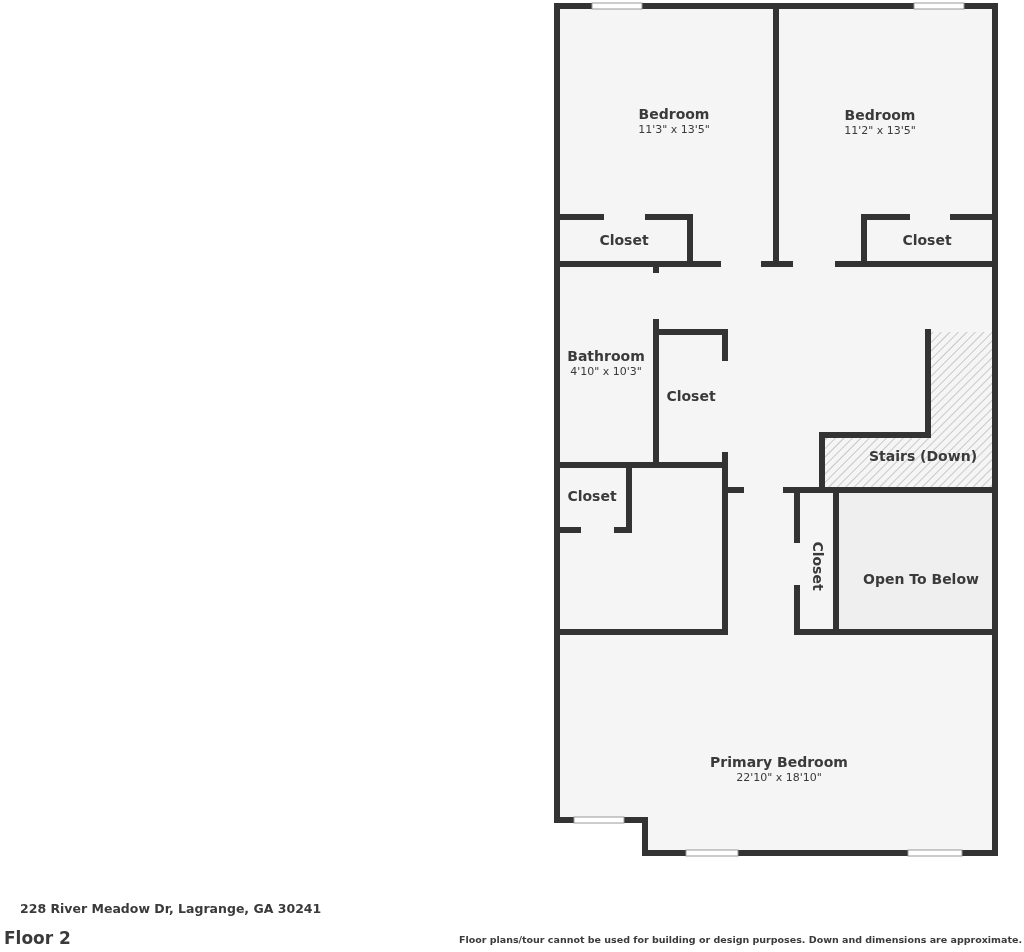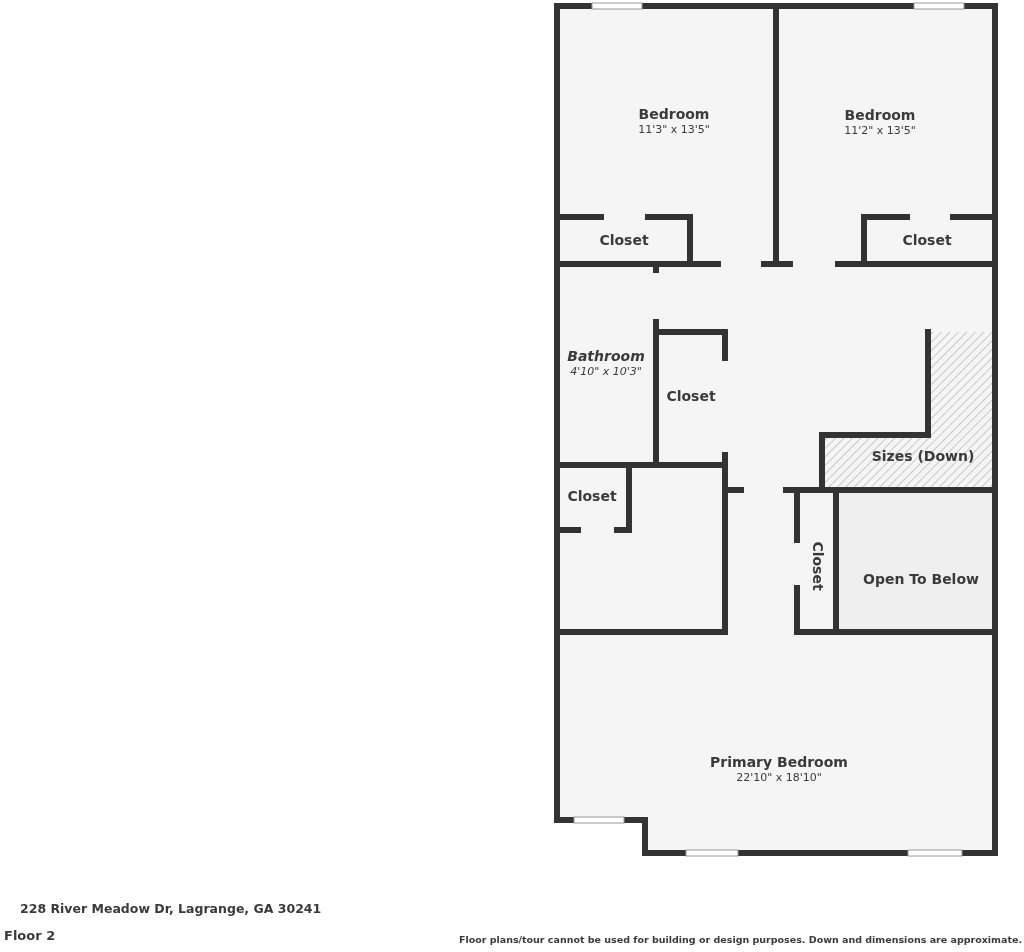--- a/index.html
+++ b/index.html
@@ -3,21 +3,21 @@
   <meta charset="utf-8">
   <style>
     html, body { margin: 0; padding: 0; background: #ffffff; }
     body { width: 1024px; height: 952px; position: relative; overflow: hidden; font-family: "DejaVu Sans", sans-serif; }
     .plan { position: absolute; left: 0; top: 0; width: 1024px; height: 952px; border-radius: 14px; }
     .label { position: absolute; text-align: center; color: #3a3a3a; transform: translate(-50%, -50%); white-space: nowrap; }
     .room-name { font-weight: bold; font-size: 14px; line-height: 17px; display: block; }
     .room-dim { font-size: 11px; line-height: 14px; display: block; color: #3a3a3a; }
     .vert { transform: translate(-50%, -50%) rotate(90deg); }
     .footer-addr { position: absolute; left: 20px; top: 901px; font-size: 12.5px; font-weight: bold; color: #3a3a3a; }
-    .footer-floor { position: absolute; left: 4px; top: 928px; font-size: 13px; font-weight: bold; color: #3a3a3a; }
+    .footer-floor { position: absolute; left: 4px; top: 928px; font-size: 17px; font-weight: bold; color: #3a3a3a; }
     .footer-disclaimer { position: absolute; right: 2px; top: 934px; font-size: 9.5px; font-weight: bold; color: #3a3a3a; }
   </style>
 </head>
 <body>
 
 <div class="plan">
   <svg width="1024" height="952" viewBox="0 0 1024 952">
     <defs>
       <pattern id="hatch" width="6" height="6" patternUnits="userSpaceOnUse" patternTransform="rotate(45)">
         <rect width="6" height="6" fill="#f5f5f5"></rect>
@@ -109,29 +109,29 @@
   <div class="label" style="left:880px; top:122px;">
     <span class="room-name">Bedroom</span>
     <span class="room-dim">11'2" x 13'5"</span>
   </div>
   <div class="label" style="left:624px; top:240px;">
     <span class="room-name">Closet</span>
   </div>
   <div class="label" style="left:927px; top:240px;">
     <span class="room-name">Closet</span>
   </div>
-  <div class="label" style="left:606px; top:363px;font-style:italic;">
+  <div class="label" style="left:606px; top:363px;">
     <span class="room-name">Bathroom</span>
     <span class="room-dim">4'10" x 10'3"</span>
   </div>
   <div class="label" style="left:691px; top:396px;">
     <span class="room-name">Closet</span>
   </div>
   <div class="label" style="left:923px; top:456px;">
-    <span class="room-name">Sizes (Down)</span>
+    <span class="room-name">Stairs (Down)</span>
   </div>
   <div class="label" style="left:592px; top:496px;">
     <span class="room-name">Closet</span>
   </div>
   <div class="label vert" style="left:817px; top:566px;">
     <span class="room-name">Closet</span>
   </div>
   <div class="label" style="left:921px; top:567px;margin-top:12px;">
     <span class="room-name">Open To Below</span>
   </div>

